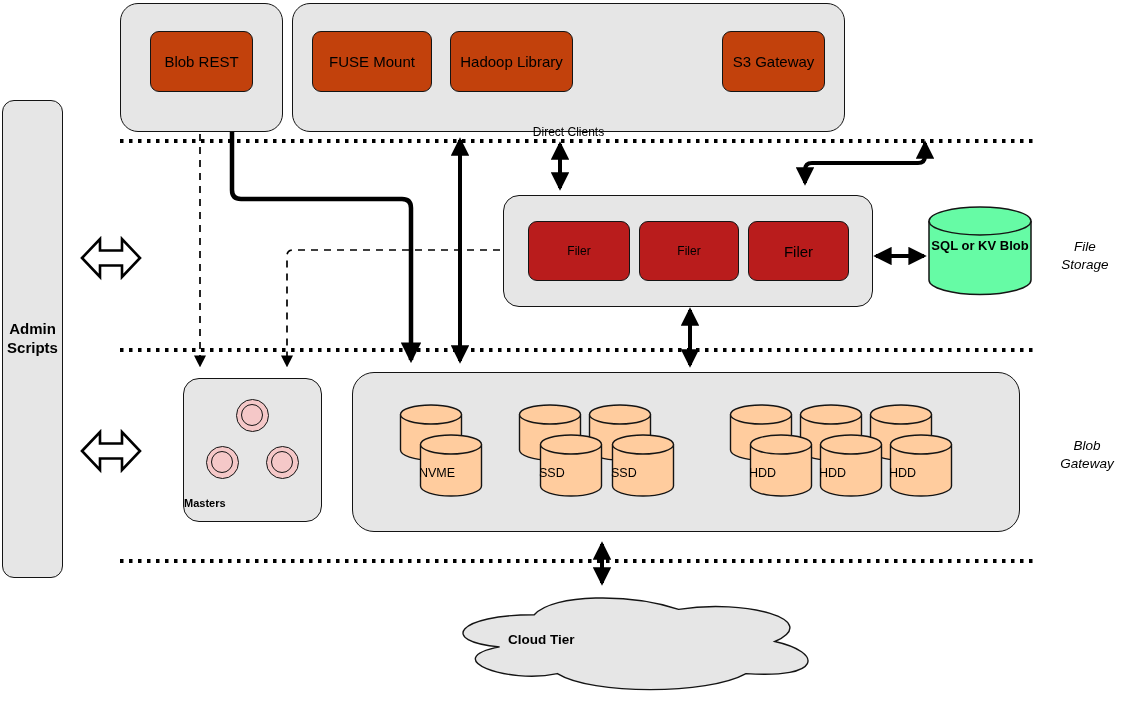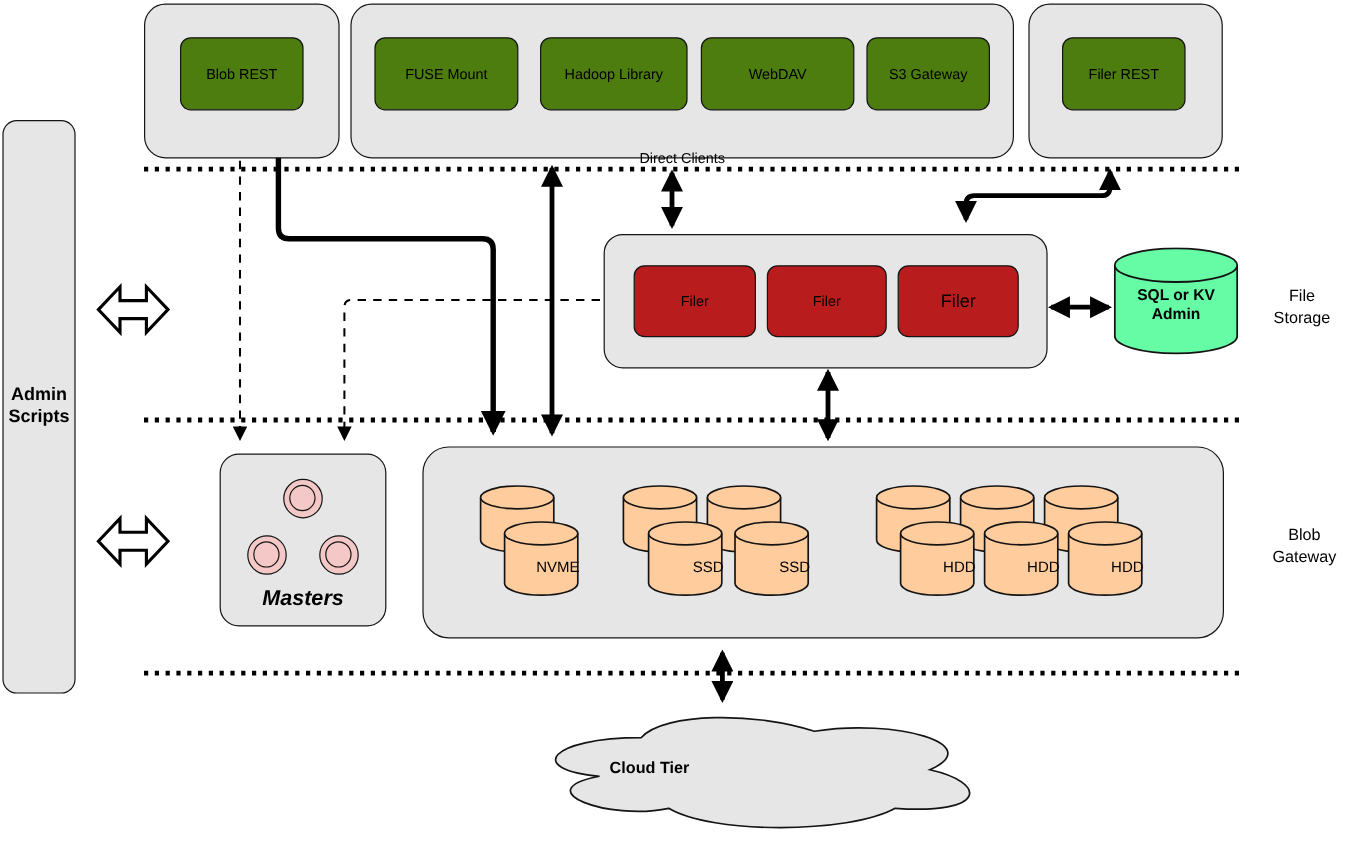--- a/index.html
+++ b/index.html
@@ -8,34 +8,34 @@
     font-family:"Liberation Sans",sans-serif;color:#000;
   }
   .abs{position:absolute;}
   
   .container{
     position:absolute;background:#e6e6e6;border:1.4px solid #141414;border-radius:18px;
   }
   .container.big{border-radius:22px;}
   
   .node-orange{
-    position:absolute;background:#4d7c0f;border:1.4px solid #141414;border-radius:9px;
-    display:flex;align-items:center;justify-content:center;font-size:12px;
+    position:absolute;background:#c2410c;border:1.4px solid #141414;border-radius:9px;
+    display:flex;align-items:center;justify-content:center;font-size:15px;
   }
   
   .node-green{
     position:absolute;background:#b91c1c;border:1.4px solid #141414;border-radius:9px;
     display:flex;align-items:center;justify-content:center;font-size:12px;
   }
   .node-green.lg{font-size:15px;}
   .caption{
     position:absolute;font-size:12px;text-align:center;margin-top:20px;
   }
   .side-label{
-    position:absolute;font-size:13.5px;text-align:center;line-height:1.35;
+    position:absolute;font-size:13.5px;text-align:center;line-height:1.35;font-style:italic;
   }
   
   #admin-panel{
     position:absolute;left:2px;top:100px;width:59px;height:476px;
     background:#e6e6e6;border:1.4px solid #141414;border-radius:12px;
     display:flex;align-items:center;justify-content:center;
   }
   #admin-panel .lbl{font-weight:bold;font-size:15px;text-align:center;line-height:1.25;}
   
   #masters-box{
@@ -44,25 +44,25 @@
   }
   .master-circle{
     position:absolute;width:31px;height:31px;border-radius:50%;
     background:#f5c8c8;border:1.5px solid #141414;
   }
   .master-circle::after{
     content:"";position:absolute;left:3.5px;top:3.5px;width:22px;height:22px;
     border:1.3px solid #141414;border-radius:50%;box-sizing:border-box;
   }
   .masters-label{
-    position:absolute;left:0;bottom:12px;width:100%;text-align:center;
-    font-weight:bold;font-size:18px;font-style:italic;
+    position:absolute;left:0;bottom:12px;width:100%;
+    font-weight:bold;font-size:11px;
   }
   .cyl-label{
-    position:absolute;width:64px;text-align:right;font-size:12.5px;
+    position:absolute;width:64px;text-align:left;font-size:12.5px;
   }
   .store-label{
     position:absolute;left:928px;top:238px;width:104px;text-align:center;
     font-weight:bold;font-size:13px;line-height:1.25;
   }
   .cloud-label{
     position:absolute;left:508px;top:632px;width:185px;text-align:left;
     font-weight:bold;font-size:13.5px;
   }
   svg{display:block;}
@@ -113,52 +113,44 @@
     </div>
   </div>
 
   <div class="container topbox" style="left:292px;top:3px;width:551px;height:127px;">
     <div class="node-orange" style="left:157px;top:27px;width:121px;height:59px;">
       <span>Hadoop Library</span>
     </div>
     <div class="node-orange" style="left:19px;top:27px;width:118px;height:59px;">
       <span>FUSE Mount</span>
     </div>
-    <div class="node-orange" style="left:291px;top:27px;width:126px;height:59px;">
-      <span>WebDAV</span>
-    </div>
     <div class="node-orange" style="left:429px;top:27px;width:101px;height:59px;">
       <span>S3 Gateway</span>
     </div>
     <div class="caption" style="left:0;top:101px;width:100%;">Direct Clients</div>
   </div>
 
-  <div class="container topbox" style="left:857px;top:3px;width:160px;height:127px;">
-    <div class="node-orange" style="left:27px;top:27px;width:101px;height:59px;">
-      <span>Filer REST</span>
-    </div>
-  </div>
 
   <div class="container" style="left:503px;top:195px;width:368px;height:110px;border-radius:16px;">
     <div class="node-green" style="left:24px;top:25px;width:100px;height:58px;">
       <span>Filer</span>
     </div>
     <div class="node-green" style="left:135px;top:25px;width:98px;height:58px;">
       <span>Filer</span>
     </div>
     <div class="node-green lg" style="left:244px;top:25px;width:99px;height:58px;">
       <span>Filer</span>
     </div>
   </div>
 
   <svg class="abs" style="left:928px;top:206px;" width="104" height="94" viewBox="0 0 104 94">
     <path d="M1 15 V74 A51 14.5 0 0 0 103 74 V15" fill="#66fba5" stroke="#141414" stroke-width="1.5"></path>
     <ellipse cx="52" cy="15" rx="51" ry="14" fill="#66fba5" stroke="#141414" stroke-width="1.5"></ellipse>
   </svg>
-  <div class="store-label">SQL or KV Admin</div>
+  <div class="store-label">SQL or KV Blob</div>
 
   <div class="side-label" style="left:1050px;top:238px;width:70px;">File Storage</div>
 
   <div id="masters-box">
     <div class="master-circle" style="left:52px;top:20px;"></div>
     <div class="master-circle" style="left:22px;top:67px;"></div>
     <div class="master-circle" style="left:82px;top:67px;"></div>
     <div class="masters-label">Masters</div>
   </div>
 

